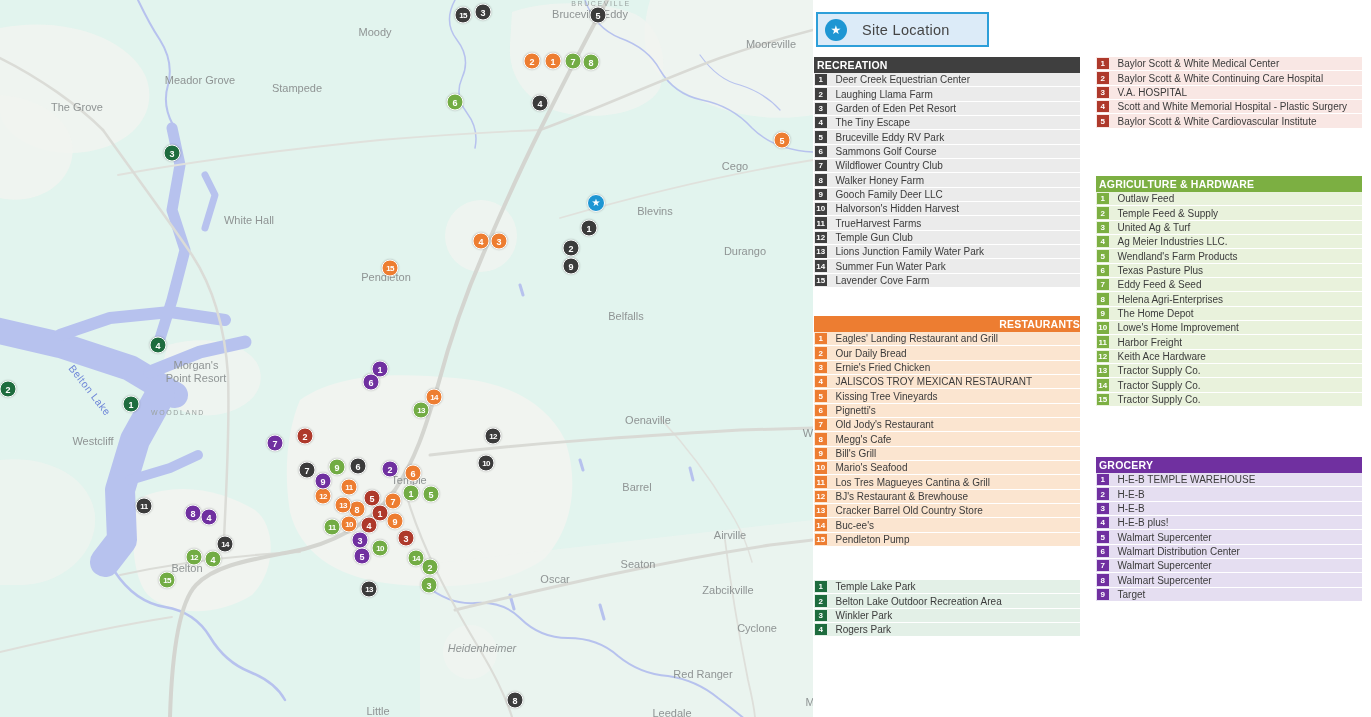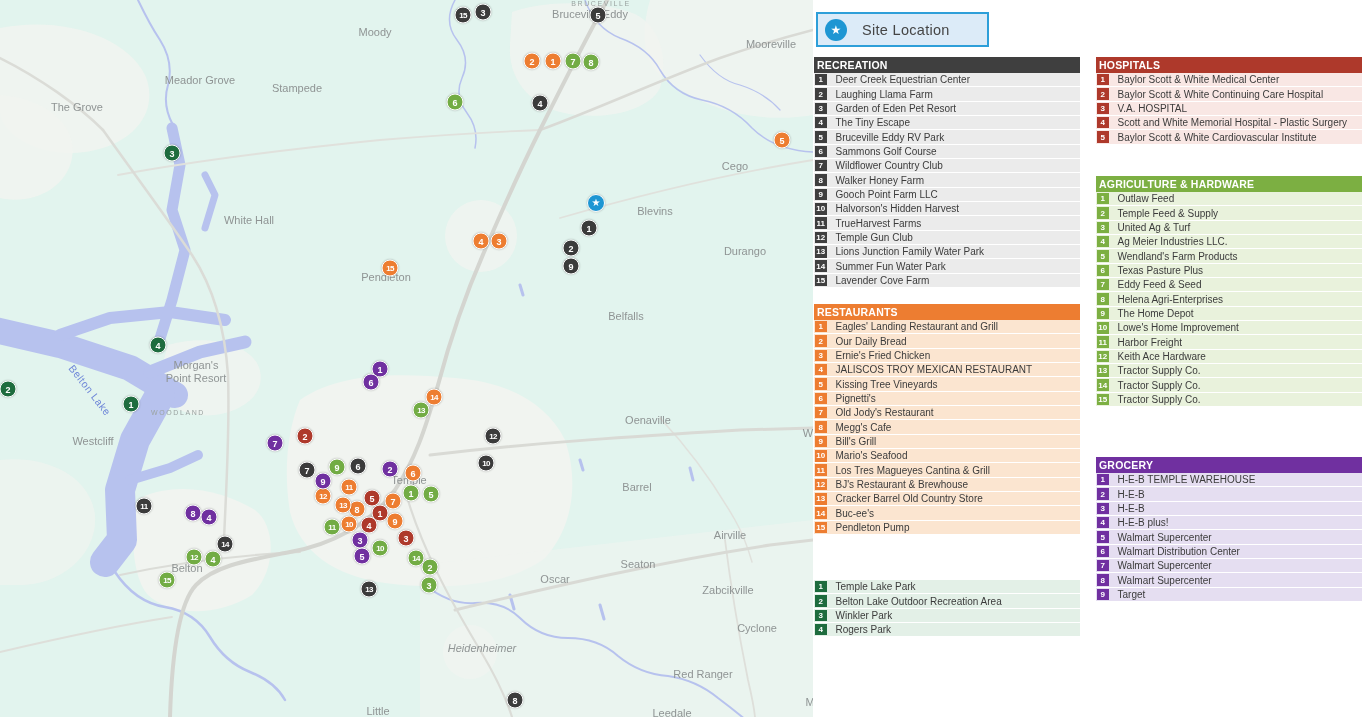--- a/index.html
+++ b/index.html
@@ -225,21 +225,21 @@
         <div class="lg-row" style="background: rgb(235, 235, 235);">
           <span class="lg-num" style="background: rgb(63, 63, 63);">7</span>
           <span class="lg-label">Wildflower Country Club</span>
         </div>
         <div class="lg-row" style="background: rgb(235, 235, 235);">
           <span class="lg-num" style="background: rgb(63, 63, 63);">8</span>
           <span class="lg-label">Walker Honey Farm</span>
         </div>
         <div class="lg-row" style="background: rgb(235, 235, 235);">
           <span class="lg-num" style="background: rgb(63, 63, 63);">9</span>
-          <span class="lg-label">Gooch Point Farm LLC</span>
+          <span class="lg-label">Gooch Family Deer LLC</span>
         </div>
         <div class="lg-row" style="background: rgb(235, 235, 235);">
           <span class="lg-num" style="background: rgb(63, 63, 63);">10</span>
           <span class="lg-label">Halvorson's Hidden Harvest</span>
         </div>
         <div class="lg-row" style="background: rgb(235, 235, 235);">
           <span class="lg-num" style="background: rgb(63, 63, 63);">11</span>
           <span class="lg-label">TrueHarvest Farms</span>
         </div>
         <div class="lg-row" style="background: rgb(235, 235, 235);">
@@ -252,21 +252,21 @@
         </div>
         <div class="lg-row" style="background: rgb(235, 235, 235);">
           <span class="lg-num" style="background: rgb(63, 63, 63);">14</span>
           <span class="lg-label">Summer Fun Water Park</span>
         </div>
         <div class="lg-row" style="background: rgb(235, 235, 235);">
           <span class="lg-num" style="background: rgb(63, 63, 63);">15</span>
           <span class="lg-label">Lavender Cove Farm</span>
         </div>
       </div>
-      <div class="lg-table" style="left: 814px; top: 304px;">
+      <div class="lg-table" style="left: 814px; top: 316px; text-align: right;">
         <div class="lg-head" style="background: rgb(237, 125, 49);">RESTAURANTS</div>
         <div class="lg-row" style="background: rgb(251, 229, 208);">
           <span class="lg-num" style="background: rgb(237, 125, 49);">1</span>
           <span class="lg-label">Eagles' Landing Restaurant and Grill</span>
         </div>
         <div class="lg-row" style="background: rgb(251, 229, 208);">
           <span class="lg-num" style="background: rgb(237, 125, 49);">2</span>
           <span class="lg-label">Our Daily Bread</span>
         </div>
         <div class="lg-row" style="background: rgb(251, 229, 208);">
@@ -334,21 +334,20 @@
         <div class="lg-row" style="background: rgb(227, 240, 231);">
           <span class="lg-num" style="background: rgb(30, 108, 62);">3</span>
           <span class="lg-label">Winkler Park</span>
         </div>
         <div class="lg-row" style="background: rgb(227, 240, 231);">
           <span class="lg-num" style="background: rgb(30, 108, 62);">4</span>
           <span class="lg-label">Rogers Park</span>
         </div>
       </div>
       <div class="lg-table" style="left: 1096px; top: 57px;">
-        <div class="lg-head" style="background: rgb(174, 57, 43);">HOSPITALS</div>
         <div class="lg-row" style="background: rgb(249, 231, 228);">
           <span class="lg-num" style="background: rgb(174, 57, 43);">1</span>
           <span class="lg-label">Baylor Scott &amp; White Medical Center</span>
         </div>
         <div class="lg-row" style="background: rgb(249, 231, 228);">
           <span class="lg-num" style="background: rgb(174, 57, 43);">2</span>
           <span class="lg-label">Baylor Scott &amp; White Continuing Care Hospital</span>
         </div>
         <div class="lg-row" style="background: rgb(249, 231, 228);">
           <span class="lg-num" style="background: rgb(174, 57, 43);">3</span>

